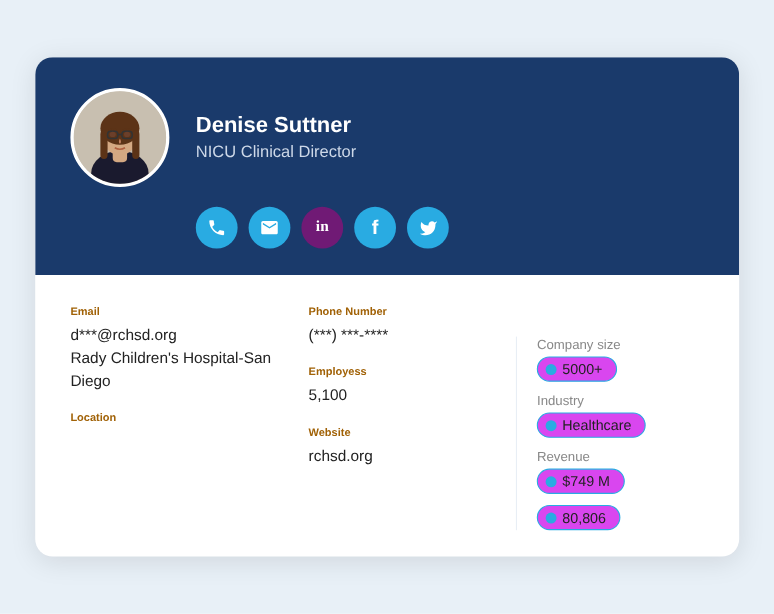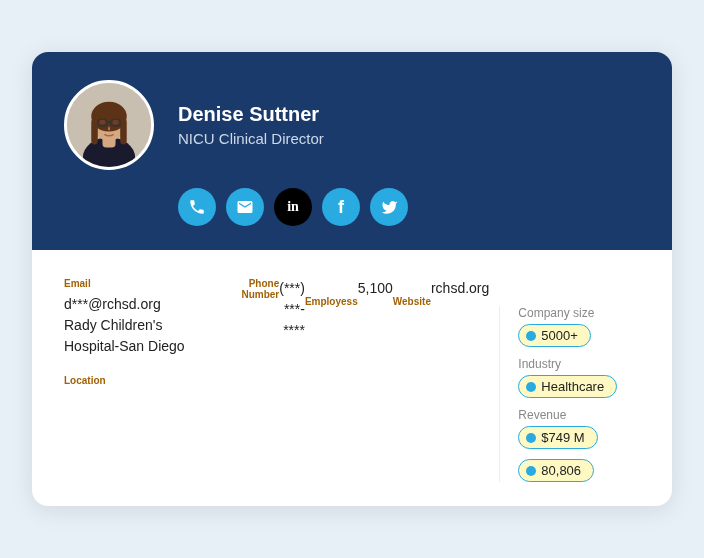--- a/index.html
+++ b/index.html
@@ -74,44 +74,43 @@
       display: flex;
       align-items: center;
       justify-content: center;
       cursor: pointer;
       font-size: 16px;
       color: #fff;
       font-weight: 700;
     }
     .social-btn.phone { background: #29abe2; }
     .social-btn.email { background: #29abe2; }
-    .social-btn.linkedin { background: #000000; }
+    .social-btn.linkedin { background: #701a75; }
     .social-btn.facebook { background: #29abe2; }
     .social-btn.twitter { background: #29abe2; }
 
     .card-body {
       padding: 28px 32px 24px 32px;
       display: flex;
       gap: 0;
     }
     .col-left {
       flex: 1.1;
       display: flex;
       flex-direction: column;
       gap: 0;
       padding-right: 10px;
     }
     .col-mid {
       flex: 1;
       display: flex;
-      flex-direction: row;
+      flex-direction: column;
       gap: 0;
       padding-left: 10px;
       padding-right: 10px;
-      text-align: right;
     }
     .col-right {
       flex: 0.85;
       display: flex;
       flex-direction: column;
       gap: 10px;
       padding-left: 18px;
       border-left: 1px solid #e8eef5;
       margin-top: 28px;
     }
@@ -138,21 +137,21 @@
     .right-label:not(:first-child) { margin-top: 4px; }
     .tag {
       display: inline-flex;
       align-items: center;
       gap: 5px;
       border: 1.5px solid #29abe2;
       border-radius: 20px;
       padding: 3px 12px 3px 7px;
       font-size: 13px;
       color: #222;
-      background: #fef9c3;
+      background: #d946ef;
       width: fit-content;
     }
     .tag-dot {
       width: 10px;
       height: 10px;
       border-radius: 50%;
       background: #29abe2;
       display: inline-block;
       flex-shrink: 0;
     }

